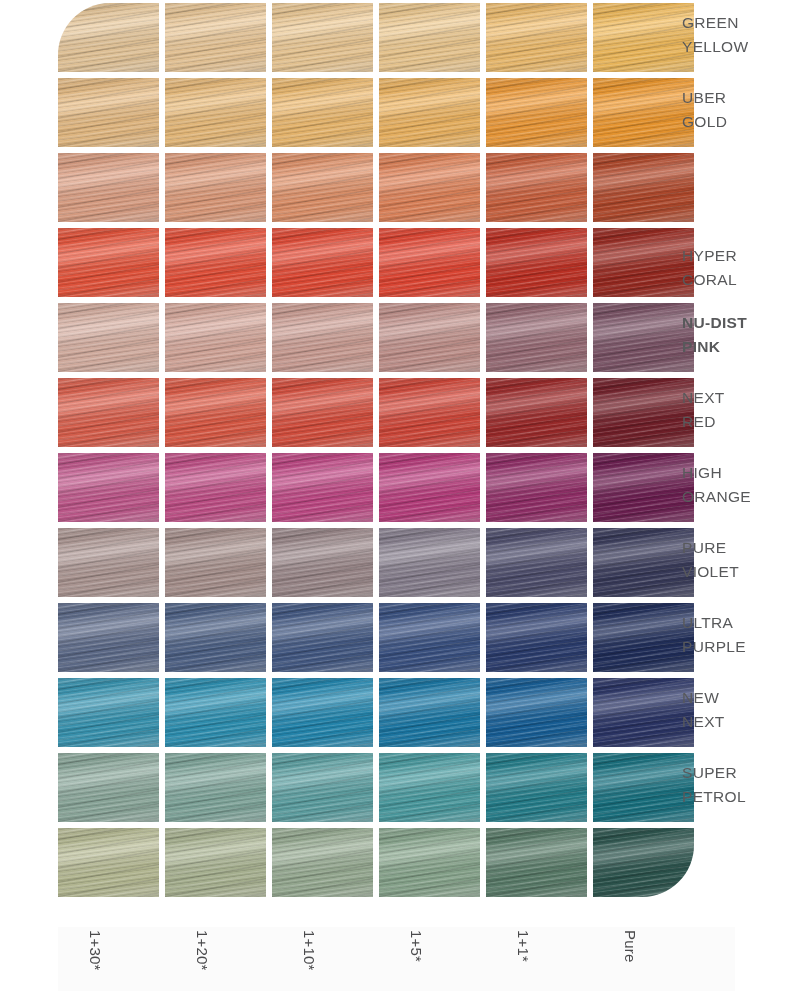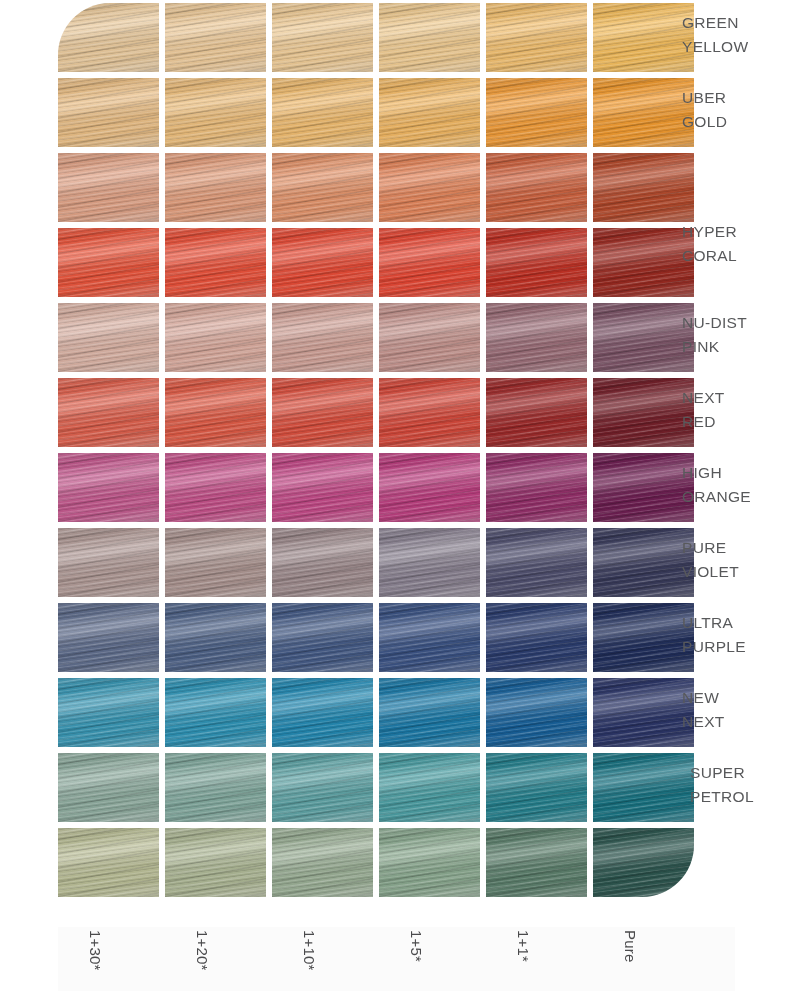--- a/index.html
+++ b/index.html
@@ -542,35 +542,35 @@
           <div class="strands2"></div>
           <div class="sheen"></div>
         </div>
       </div>
     </div>
   <div class="footer-panel"></div>
 <div class="row-label" style="top: 11px;">GREEN
 YELLOW</div>
     <div class="row-label" style="top: 86px;">UBER
 GOLD</div>
-    <div class="row-label" style="top: 220px;">HYPER
+    <div class="row-label" style="top: 244px;">HYPER
 CORAL</div>
-    <div class="row-label" style="top: 311px;">NU-DIST
+    <div class="row-label" style="top: 311px; font-weight: bold;">NU-DIST
 PINK</div>
     <div class="row-label" style="top: 386px;">NEXT
 RED</div>
     <div class="row-label" style="top: 461px;">HIGH
 ORANGE</div>
     <div class="row-label" style="top: 536px;">PURE
 VIOLET</div>
     <div class="row-label" style="top: 611px;">ULTRA
 PURPLE</div>
     <div class="row-label" style="top: 686px;">NEW
 NEXT</div>
-    <div class="row-label" style="top: 761px; margin-left: 8px;">SUPER
+    <div class="row-label" style="top: 761px;">SUPER
 PETROL</div>
     <div class="col-label" style="left: 104px;">1+30*</div>
     <div class="col-label" style="left: 211px;">1+20*</div>
     <div class="col-label" style="left: 318px;">1+10*</div>
     <div class="col-label" style="left: 425px;">1+5*</div>
     <div class="col-label" style="left: 532px;">1+1*</div>
     <div class="col-label" style="left: 639px;">Pure</div>
   </div>
 
 </body></html>

